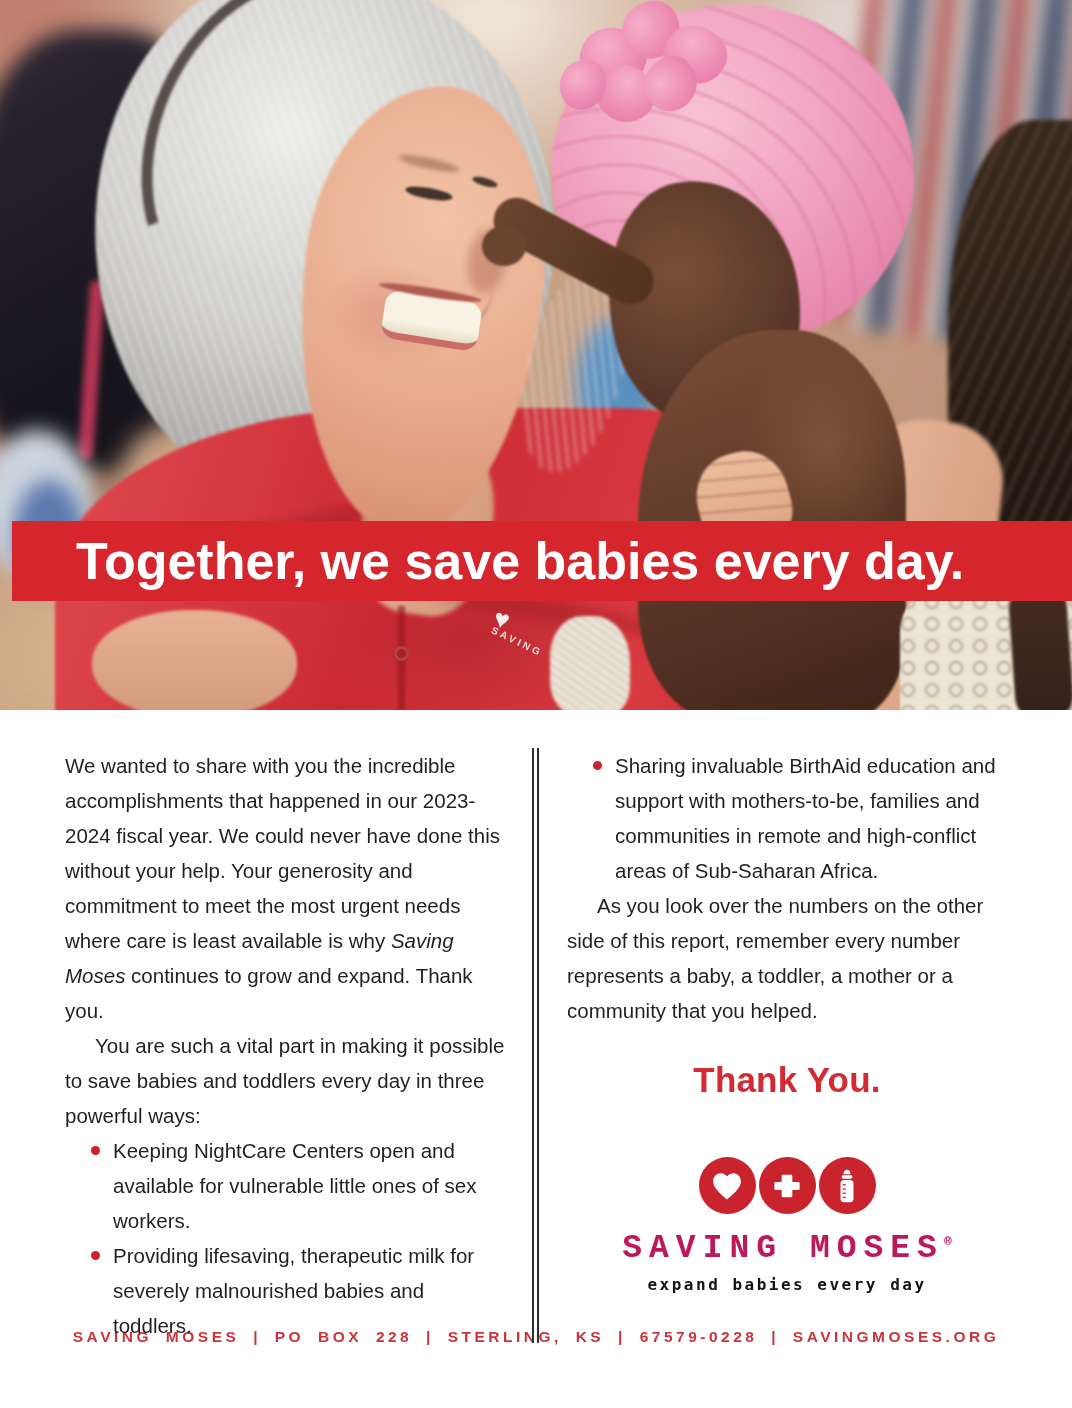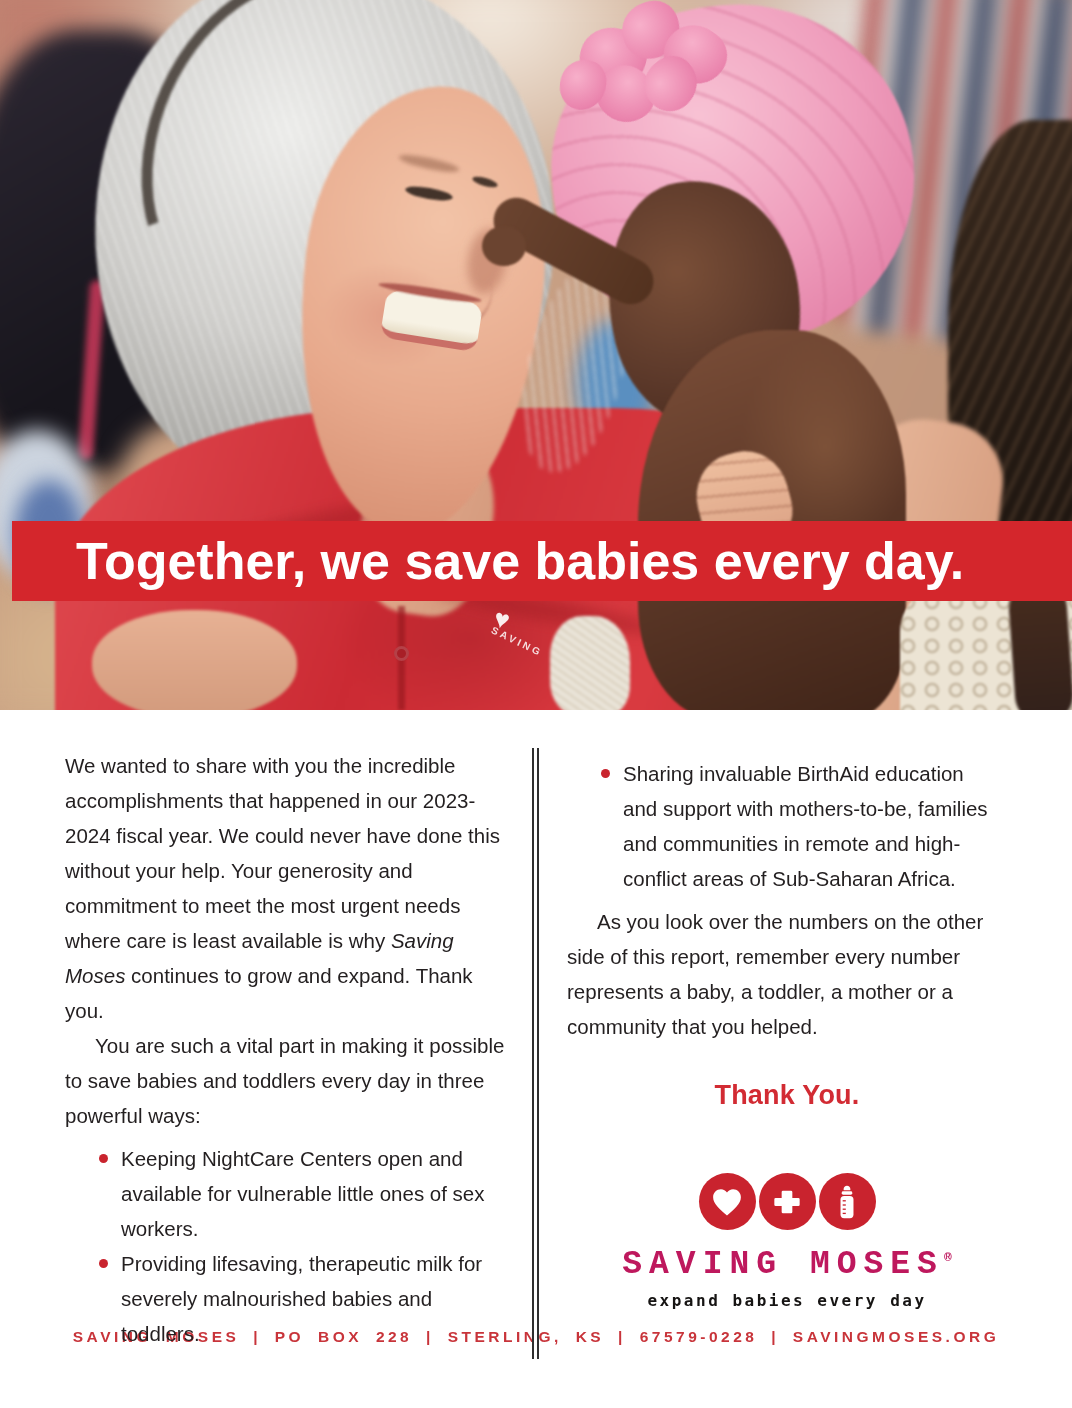--- a/index.html
+++ b/index.html
@@ -148,24 +148,24 @@
   .banner-text{color:#ffffff; font-size:52px; font-weight:bold; letter-spacing:0px; white-space:nowrap;}
 
   
   .columns{position:absolute; left:65px; top:748px; width:942px; display:flex; z-index:20;}
   .col{font-size:20.5px; line-height:35px; color:#231f20;}
   .col-left{width:443px;}
   .divider{width:7px; margin-left:24px; border-left:2px solid #2f2f2f; border-right:2px solid #2f2f2f; box-sizing:border-box; align-self:stretch;}
   .col-right{width:440px; margin-left:28px;}
   .col p{margin:0;}
   .para-indent{text-indent:30px;}
-  ul.bullets{list-style:none; margin:8px; padding:0;}
+  ul.bullets{list-style:none; margin:0; padding:0;}
   ul.bullets li{position:relative; padding-left:48px; white-space:normal;}
   ul.bullets li::before{content:""; position:absolute; left:26px; top:13px; width:9px; height:9px; border-radius:50%; background:#c9242e;}
-  .thank-you{margin-top:34px; text-align:center; color:#d22b33; font-size:27px; font-weight:bold; letter-spacing:.2px;}
+  .thank-you{margin-top:34px; text-align:center; color:#d22b33; font-size:35px; font-weight:bold; letter-spacing:.2px;}
 
   
   .logo-block{margin-top:60px; text-align:center;}
   .logo-icons{display:flex; justify-content:center; gap:3px;}
   .logo-circle{width:57px; height:57px; border-radius:50%; background:#c9232e; display:flex; align-items:center; justify-content:center;}
   .logo-name{margin-top:10px; font-family:"Liberation Mono", monospace; font-weight:bold; font-size:33px; letter-spacing:7px; color:#be185d; white-space:nowrap;}
   .logo-name sup{font-size:13px; letter-spacing:0;}
   .logo-tagline{margin-top:1px; font-family:"DejaVu Sans Mono", monospace; font-weight:bold; font-size:16px; letter-spacing:2.5px; color:#161413; white-space:nowrap;}
 
   

